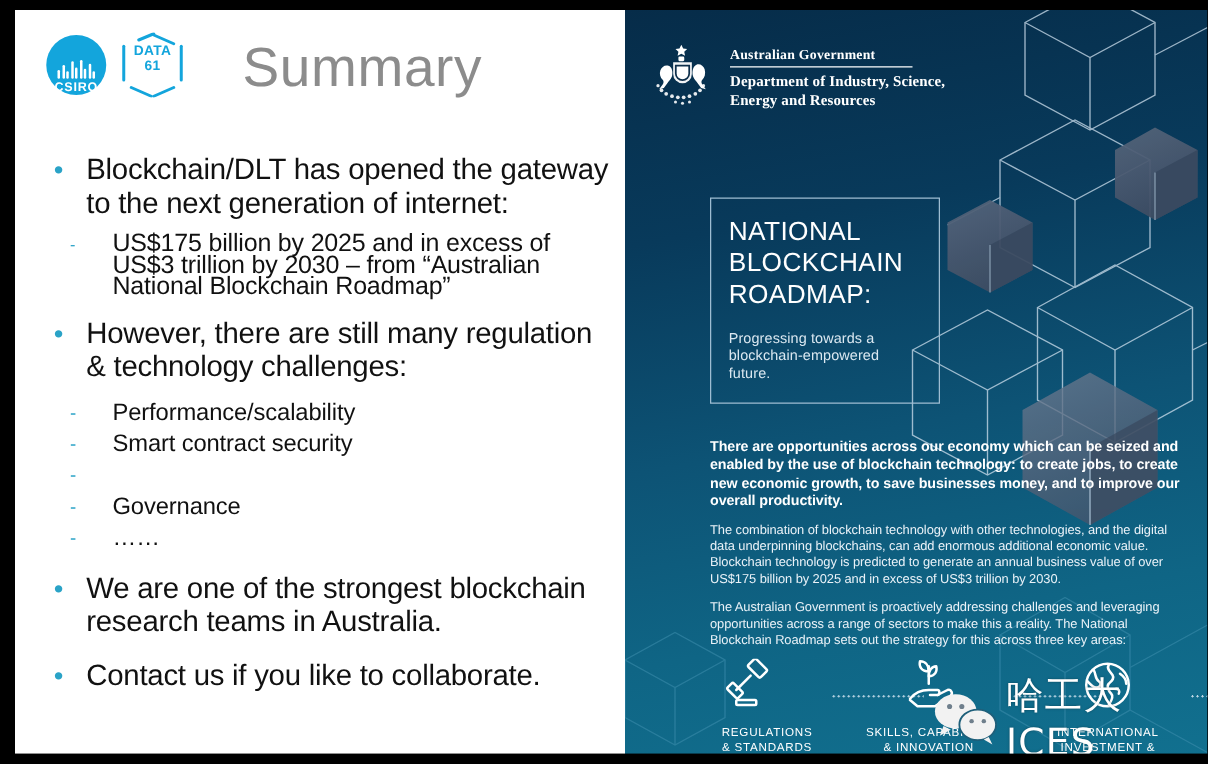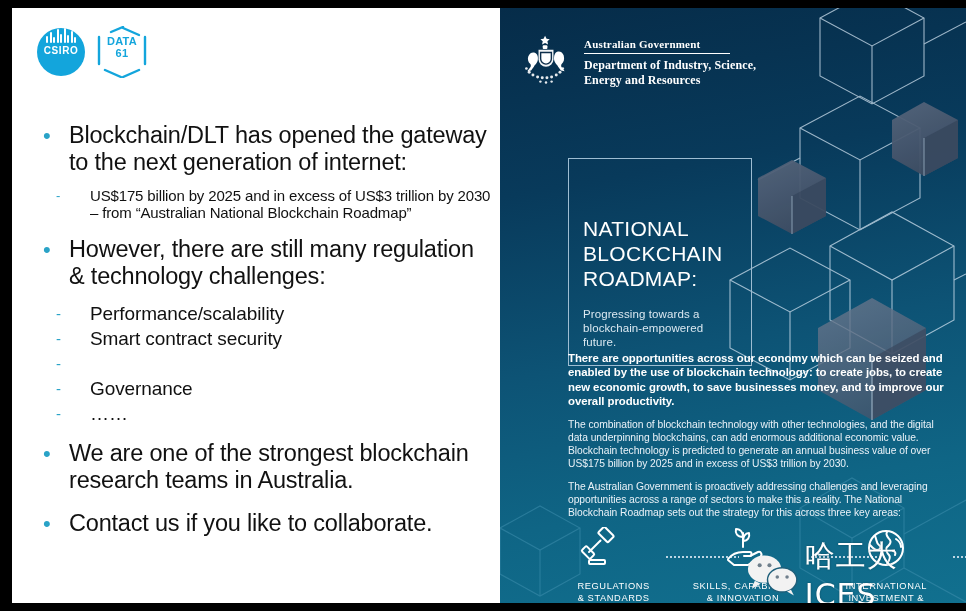--- a/index.html
+++ b/index.html
@@ -7,21 +7,21 @@
   body{width:966px;height:611px;overflow:hidden;font-family:"Liberation Sans",sans-serif;}
   .stage{position:relative;width:966px;height:611px;background:#000;}
 
   
   .left-panel{
     position:absolute;left:12px;top:8px;width:488px;height:595px;
     background:#ffffff;overflow:hidden;
   }
   .logo-row{position:absolute;left:25px;top:18px;display:flex;align-items:center;gap:10px;}
   .csiro-mark{width:48px;height:48px;border-radius:50%;background:#13a5dc;
-    display:flex;flex-direction:column;align-items:center;justify-content:flex-start;}
+    display:flex;flex-direction:column;align-items:center;justify-content:flex-end;}
   .csiro-bars{display:flex;align-items:flex-end;gap:1.5px;height:15px;}
   .csiro-bars i{display:block;width:2px;background:#fff;border-radius:1px;}
   .csiro-word{color:#fff;font-size:10px;font-weight:bold;letter-spacing:.6px;margin-top:2px;
     font-family:"Liberation Sans",sans-serif;}
   .data61{position:relative;width:54px;height:52px;}
   .data61 svg{position:absolute;left:0;top:0;}
   .d61-text{position:absolute;left:0;top:10px;width:54px;text-align:center;color:#13a5dc;
     font-size:11px;font-weight:bold;line-height:11.5px;letter-spacing:.3px;}
 
   .slide-title{
@@ -33,21 +33,21 @@
   .body-list{position:absolute;left:22px;top:114px;width:460px;}
   .lv1{display:flex;margin-bottom:2px;}
   .lv1 .dot{color:#2aa3c7;font-size:22px;line-height:27px;width:26px;flex:none;text-align:left;padding-left:9px;}
   .lv1 .txt{font-size:23.5px;line-height:27px;color:#111;letter-spacing:-.2px;}
 
   .lv2{display:flex;margin:0;}
   .lv2 .dash{color:#2aa3c7;font-size:15px;line-height:25px;width:34px;flex:none;padding-left:22px;}
   .lv2 .txt{font-size:19px;line-height:25px;color:#111;letter-spacing:-.1px;}
 
   .lv2.small .dash{font-size:13px;line-height:17px;padding-left:22px;}
-  .lv2.small .txt{font-size:15px;line-height:17px;letter-spacing:-.15px;}
+  .lv2.small .txt{font-size:20px;line-height:17px;letter-spacing:-.15px;}
 
   .gap-s{height:9px;}
   .gap-m{height:14px;}
   .gap-l{height:15px;}
 
   
   .right-panel{
     position:absolute;left:500px;top:8px;width:466px;height:595px;
     overflow:hidden;
     background:
@@ -60,21 +60,21 @@
   .gov-text{padding-top:4px;}
   .gov-line1{font-family:"Liberation Serif",serif;color:#fff;font-size:11px;font-weight:bold;letter-spacing:.2px;}
   .gov-rule{height:1px;background:#fff;margin:3px 0 4px 0;width:146px;}
   .gov-line2{font-family:"Liberation Serif",serif;color:#fff;font-size:12px;font-weight:bold;line-height:15px;letter-spacing:.1px;}
 
   .nbr-box{
     position:absolute;left:68px;top:150px;width:184px;
     border:1px solid #9ebdd2;padding:14px 14px 16px 14px;
     box-sizing:border-box;
   }
-  .nbr-title{color:#ffffff;font-size:21px;line-height:25px;font-weight:300;letter-spacing:.3px;margin-top:43px;}
+  .nbr-title{color:#ffffff;font-size:21px;line-height:25px;font-weight:300;letter-spacing:.3px;}
   .nbr-sub{color:#dbe8f1;font-size:11.5px;line-height:14px;margin-top:16px;letter-spacing:.1px;}
 
   .para-block{position:absolute;left:68px;top:343px;width:382px;}
   .para-lead{color:#ffffff;font-size:11.4px;line-height:14.3px;font-weight:bold;letter-spacing:-.05px;}
   .para{color:#eaf2f8;font-size:10.3px;line-height:13px;margin-top:10px;letter-spacing:-.05px;}
 
   .pillars{position:absolute;left:28px;top:516px;width:430px;display:flex;}
   .pillar{flex:1;display:flex;flex-direction:column;align-items:center;}
   .pillar .ic{height:52px;display:flex;align-items:center;justify-content:center;}
   .pillar .lbl{color:#ffffff;font-size:9.3px;line-height:12px;text-align:center;letter-spacing:.6px;margin-top:4px;}
@@ -131,20 +131,21 @@
             <path d="M28 51 L44 44"></path>
           </g>
         </svg>
         <div class="d61-text">
           <span>DATA</span><br>
           <span>61</span>
         </div>
       </div>
     </div>
 
+    <div class="slide-title">Summary</div>
 
     <div class="body-list">
 
       <div class="lv1">
         <div class="dot">•</div>
         <div class="txt">Blockchain/DLT has opened the gateway to the next generation of internet:</div>
       </div>
 
       <div class="gap-s"></div>
 

